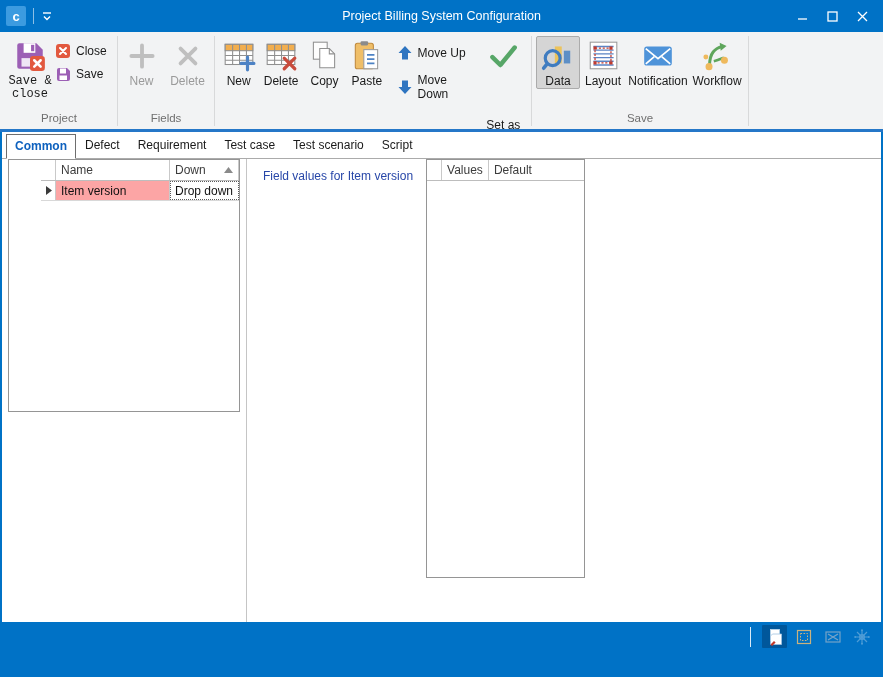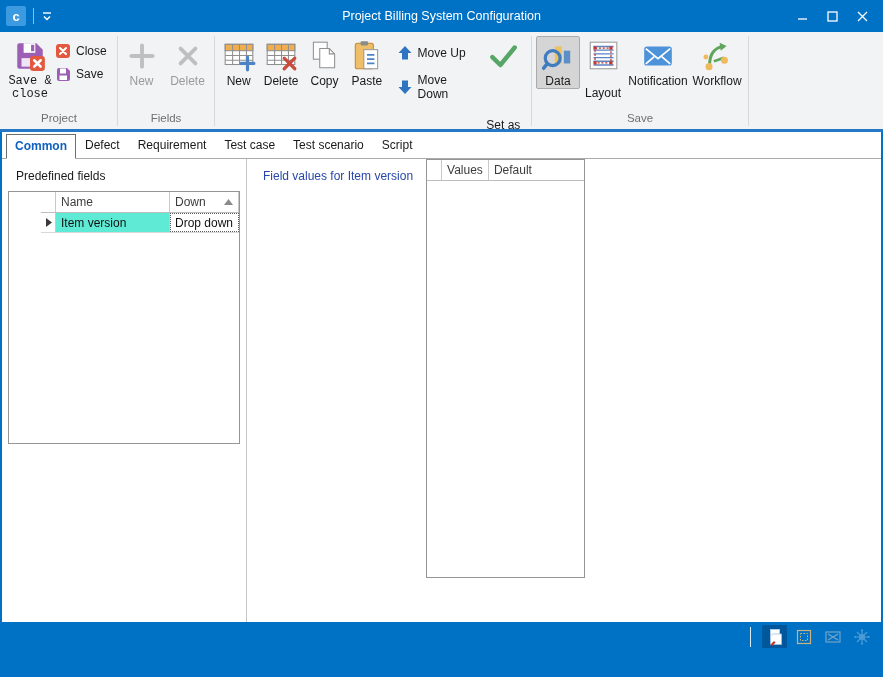--- a/index.html
+++ b/index.html
@@ -55,21 +55,21 @@
   .grid-right { margin:0 5px 0 13px; height:419px; }
   .grid-header { display:flex; height:21px; border-bottom:1px solid #BDBDBD; flex:0 0 auto; }
   .gh-cell { border-right:1px solid #C9C9C9; font-size:12px; color:#3c3c3c; display:flex; align-items:center; padding:0 5px; }
   .gh-sel { width:15px; padding:0; }
   .gh-name { width:114px; }
   .gh-type { flex:1; justify-content:space-between; }
   .gh-values { flex:1; }
   .gh-default { width:95px; border-right:none; }
   .grid-row { display:flex; height:20px; border-bottom:1px solid #D8D8D8; flex:0 0 auto; }
   .gr-sel { width:15px; border-right:1px solid #C9C9C9; display:flex; align-items:center; justify-content:center; }
-  .gr-name { width:114px; background:#5eead4; font-size:12px; color:#111; display:flex; align-items:center; padding:0 5px; border-right:1px solid #C9C9C9; }
+  .gr-name { width:114px; background:#fca5a5; font-size:12px; color:#111; display:flex; align-items:center; padding:0 5px; border-right:1px solid #C9C9C9; }
   .gr-type { flex:1; font-size:12px; color:#111; display:flex; align-items:center; padding:0 4px; border:1px dotted #5A5A5A; }
   .grid-body-empty { flex:1; background:#fff; }
 
   
   .statusbar { height:29px; background:#0072C6; display:flex; align-items:center; justify-content:flex-end; padding-right:9px; flex:0 0 auto; }
   .sb-sep { width:1px; height:20px; background:rgba(255,255,255,.85); margin-right:7px; }
   .sb-btn { width:25px; height:23px; display:flex; align-items:center; justify-content:center; margin-left:4px; border-radius:1px; }
   .sb-btn.active { background:#00579B; }
 </style>
 </head>
@@ -231,21 +231,21 @@
       <div class="rgroup-body">
         <div class="bigbtn active" style="width:44px;">
           <svg class="icon34" viewBox="0 0 32 32">
             <rect x="13" y="7" width="6.5" height="16" fill="#ECC35C"></rect>
             <rect x="21.5" y="11" width="6" height="12" fill="#5D8FC6"></rect>
             <circle cx="11" cy="18" r="7" fill="none" stroke="#3F7CC0" stroke-width="3"></circle>
             <path d="M5.8 23.5 L2.5 27.5" stroke="#3F7CC0" stroke-width="3.4" stroke-linecap="round"></path>
           </svg>
           <div class="lbl">Data</div>
         </div>
-        <div class="bigbtn" style="width:46px;gap:12px;">
+        <div class="bigbtn" style="width:46px;">
           <svg class="icon34" viewBox="0 0 32 32">
             <rect x="4" y="3" width="25" height="25" fill="#fff" stroke="#9a9a9a"></rect>
             <path d="M7 7 h19 M7 10.5 h19 M7 14 h19 M7 17.5 h19 M7 21 h19 M7 24.5 h19" stroke="#5B84C4" stroke-width="1.3"></path>
             <rect x="8.5" y="8.5" width="15" height="14" fill="none" stroke="#C23B2E" stroke-width="1.2" stroke-dasharray="2 1.6"></rect>
             <rect x="7" y="7" width="3" height="3" fill="#C23B2E"></rect>
             <rect x="22" y="7" width="3" height="3" fill="#C23B2E"></rect>
             <rect x="7" y="21" width="3" height="3" fill="#C23B2E"></rect>
             <rect x="22" y="21" width="3" height="3" fill="#C23B2E"></rect>
           </svg>
           <div class="lbl">Layout</div>
@@ -283,21 +283,20 @@
       <div class="dtab">Defect</div>
       <div class="dtab">Requirement</div>
       <div class="dtab">Test case</div>
       <div class="dtab">Test scenario</div>
       <div class="dtab">Script</div>
     </div>
 
     <div class="main">
 
       <div class="left-panel">
-        <div class="panel-title">Predefined fields</div>
         <div class="grid grid-left">
           <div class="grid-header">
             <div class="gh-cell gh-sel"></div>
             <div class="gh-cell gh-name">Name</div>
             <div class="gh-cell gh-type">
               <span>Down</span>
               <svg width="9" height="6" viewBox="0 0 9 6">
                 <path d="M4.5 0 L9 6 H0 z" fill="#8A8A8A"></path>
               </svg>
             </div>

